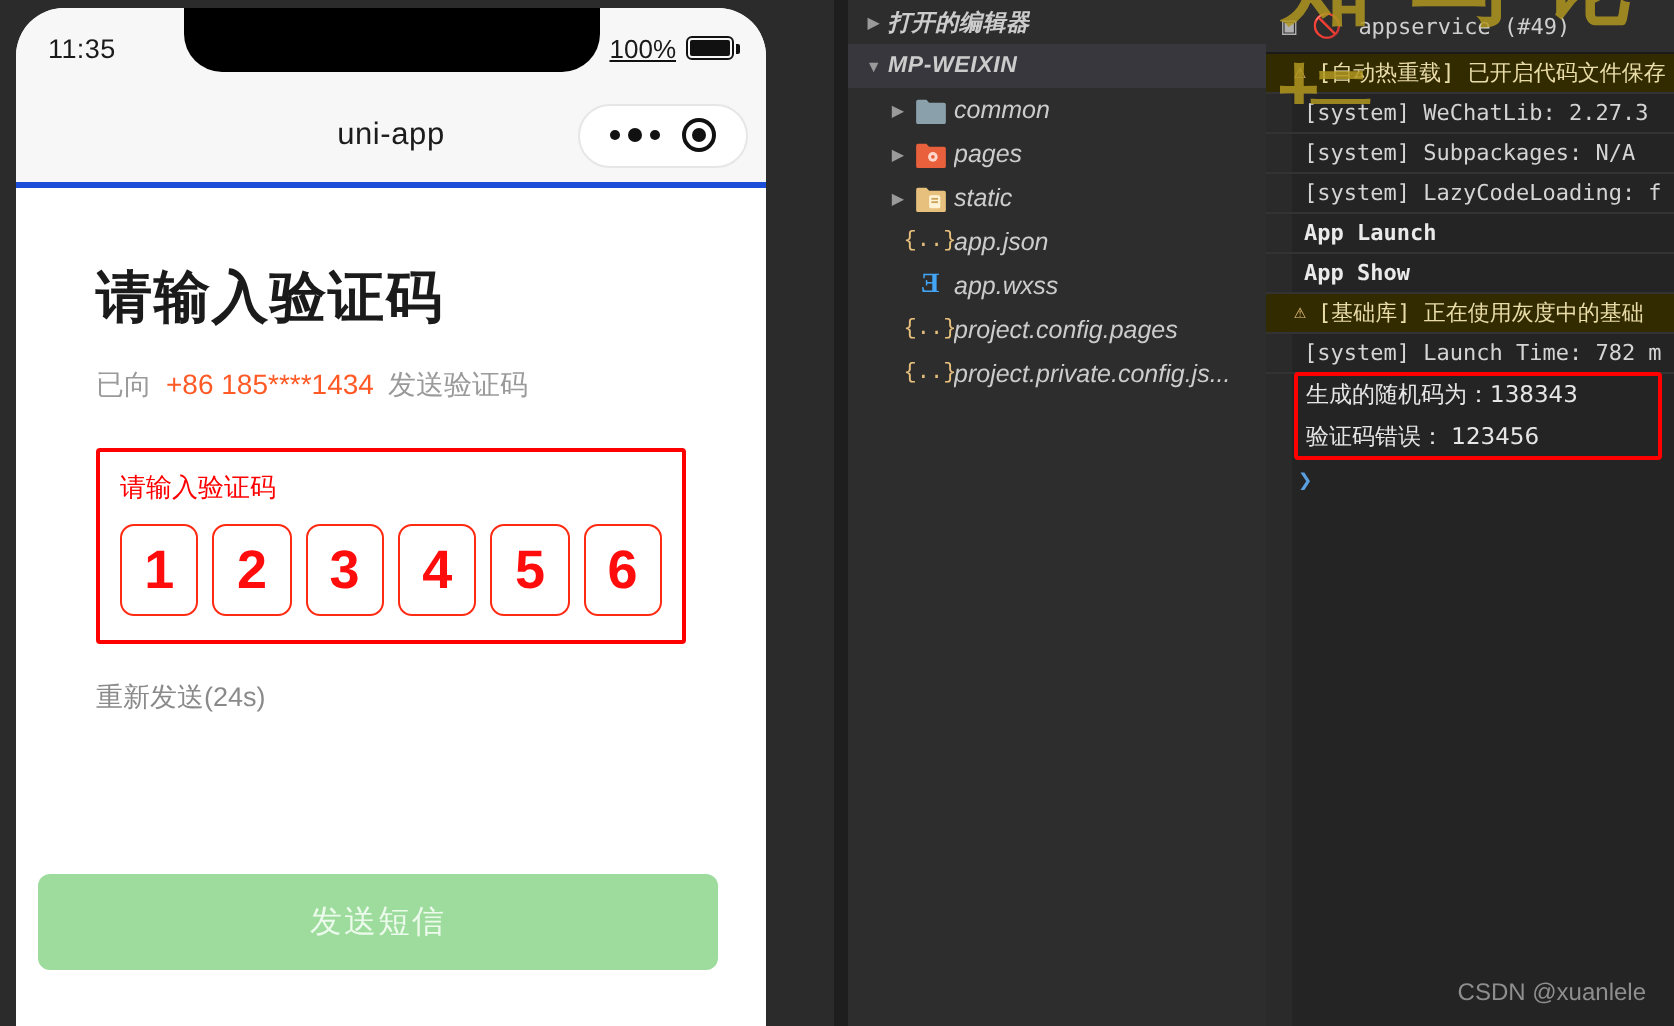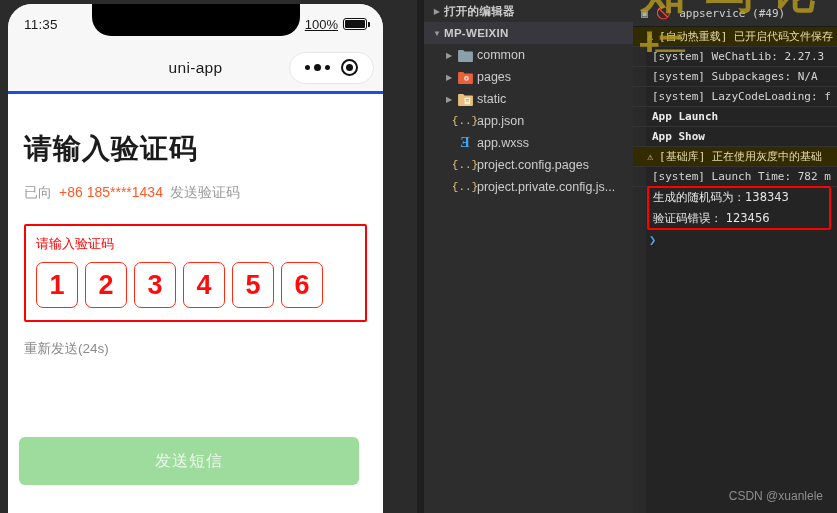--- a/index.html
+++ b/index.html
@@ -59,21 +59,21 @@
   }
   .caps .dots { display: flex; align-items: center; gap: 3.5px; }
   .caps .dots i { display: block; width: 5px; height: 5px; border-radius: 50%; background: #111; }
   .caps .dots i.mid { width: 7.5px; height: 7.5px; }
   .caps .target {
     width: 17px; height: 17px; border: 2.2px solid #111; border-radius: 50%;
     display: flex; align-items: center; justify-content: center;
   }
   .caps .target span { width: 7px; height: 7px; border-radius: 50%; background: #111; }
 
-  .page { padding: 0 16px; background: #fff; height: 419px; position: relative; }
+  .page { padding: 0 40px; background: #fff; height: 419px; position: relative; }
   .h1 {
     font-size: 28px; font-weight: bold; color: #1b1b1b; letter-spacing: 1px;
     padding-top: 36px;
   }
   .sub { margin-top: 16px; font-size: 14px; color: #9a9a9a; }
   .sub .phone-num { color: #ff5a26; margin: 0 7px; }
 
   .code-wrap {
     margin-top: 22px; border: 2px solid #ff0000; border-radius: 2px;
     padding: 9px 10px 12px 10px;
@@ -104,21 +104,21 @@
     white-space: nowrap; cursor: pointer;
   }
   .tree-row.section { font-weight: bold; font-size: 11.5px; letter-spacing: .3px; }
   .tree-row.active { background: #37373d; }
   .twisty {
     width: 14px; flex: 0 0 14px; display: flex; align-items: center; justify-content: center;
     color: #9a9a9a; font-size: 8px;
   }
   .tree-row .indent { width: 12px; flex: 0 0 12px; }
   .ficon { width: 18px; flex: 0 0 18px; display: flex; align-items: center; justify-content: center; margin-right: 3px; }
-  .flabel { overflow: hidden; text-overflow: ellipsis; }
+  .flabel { overflow: hidden; text-overflow: ellipsis; font-style: italic; }
   .fcolor-json { color: #e8c07d; font-family: "Liberation Mono", monospace; font-size: 11px; }
   .fcolor-js {
     background: #e8c07d; color: #3c3c00; font-size: 7.5px; font-weight: bold;
     width: 14px; height: 14px; border-radius: 2px;
     display: flex; align-items: center; justify-content: center;
   }
   .fcolor-css { color: #42a5f5; font-size: 14px; font-weight: bold; font-family: "Liberation Serif", serif; }
 
   
   .console {

